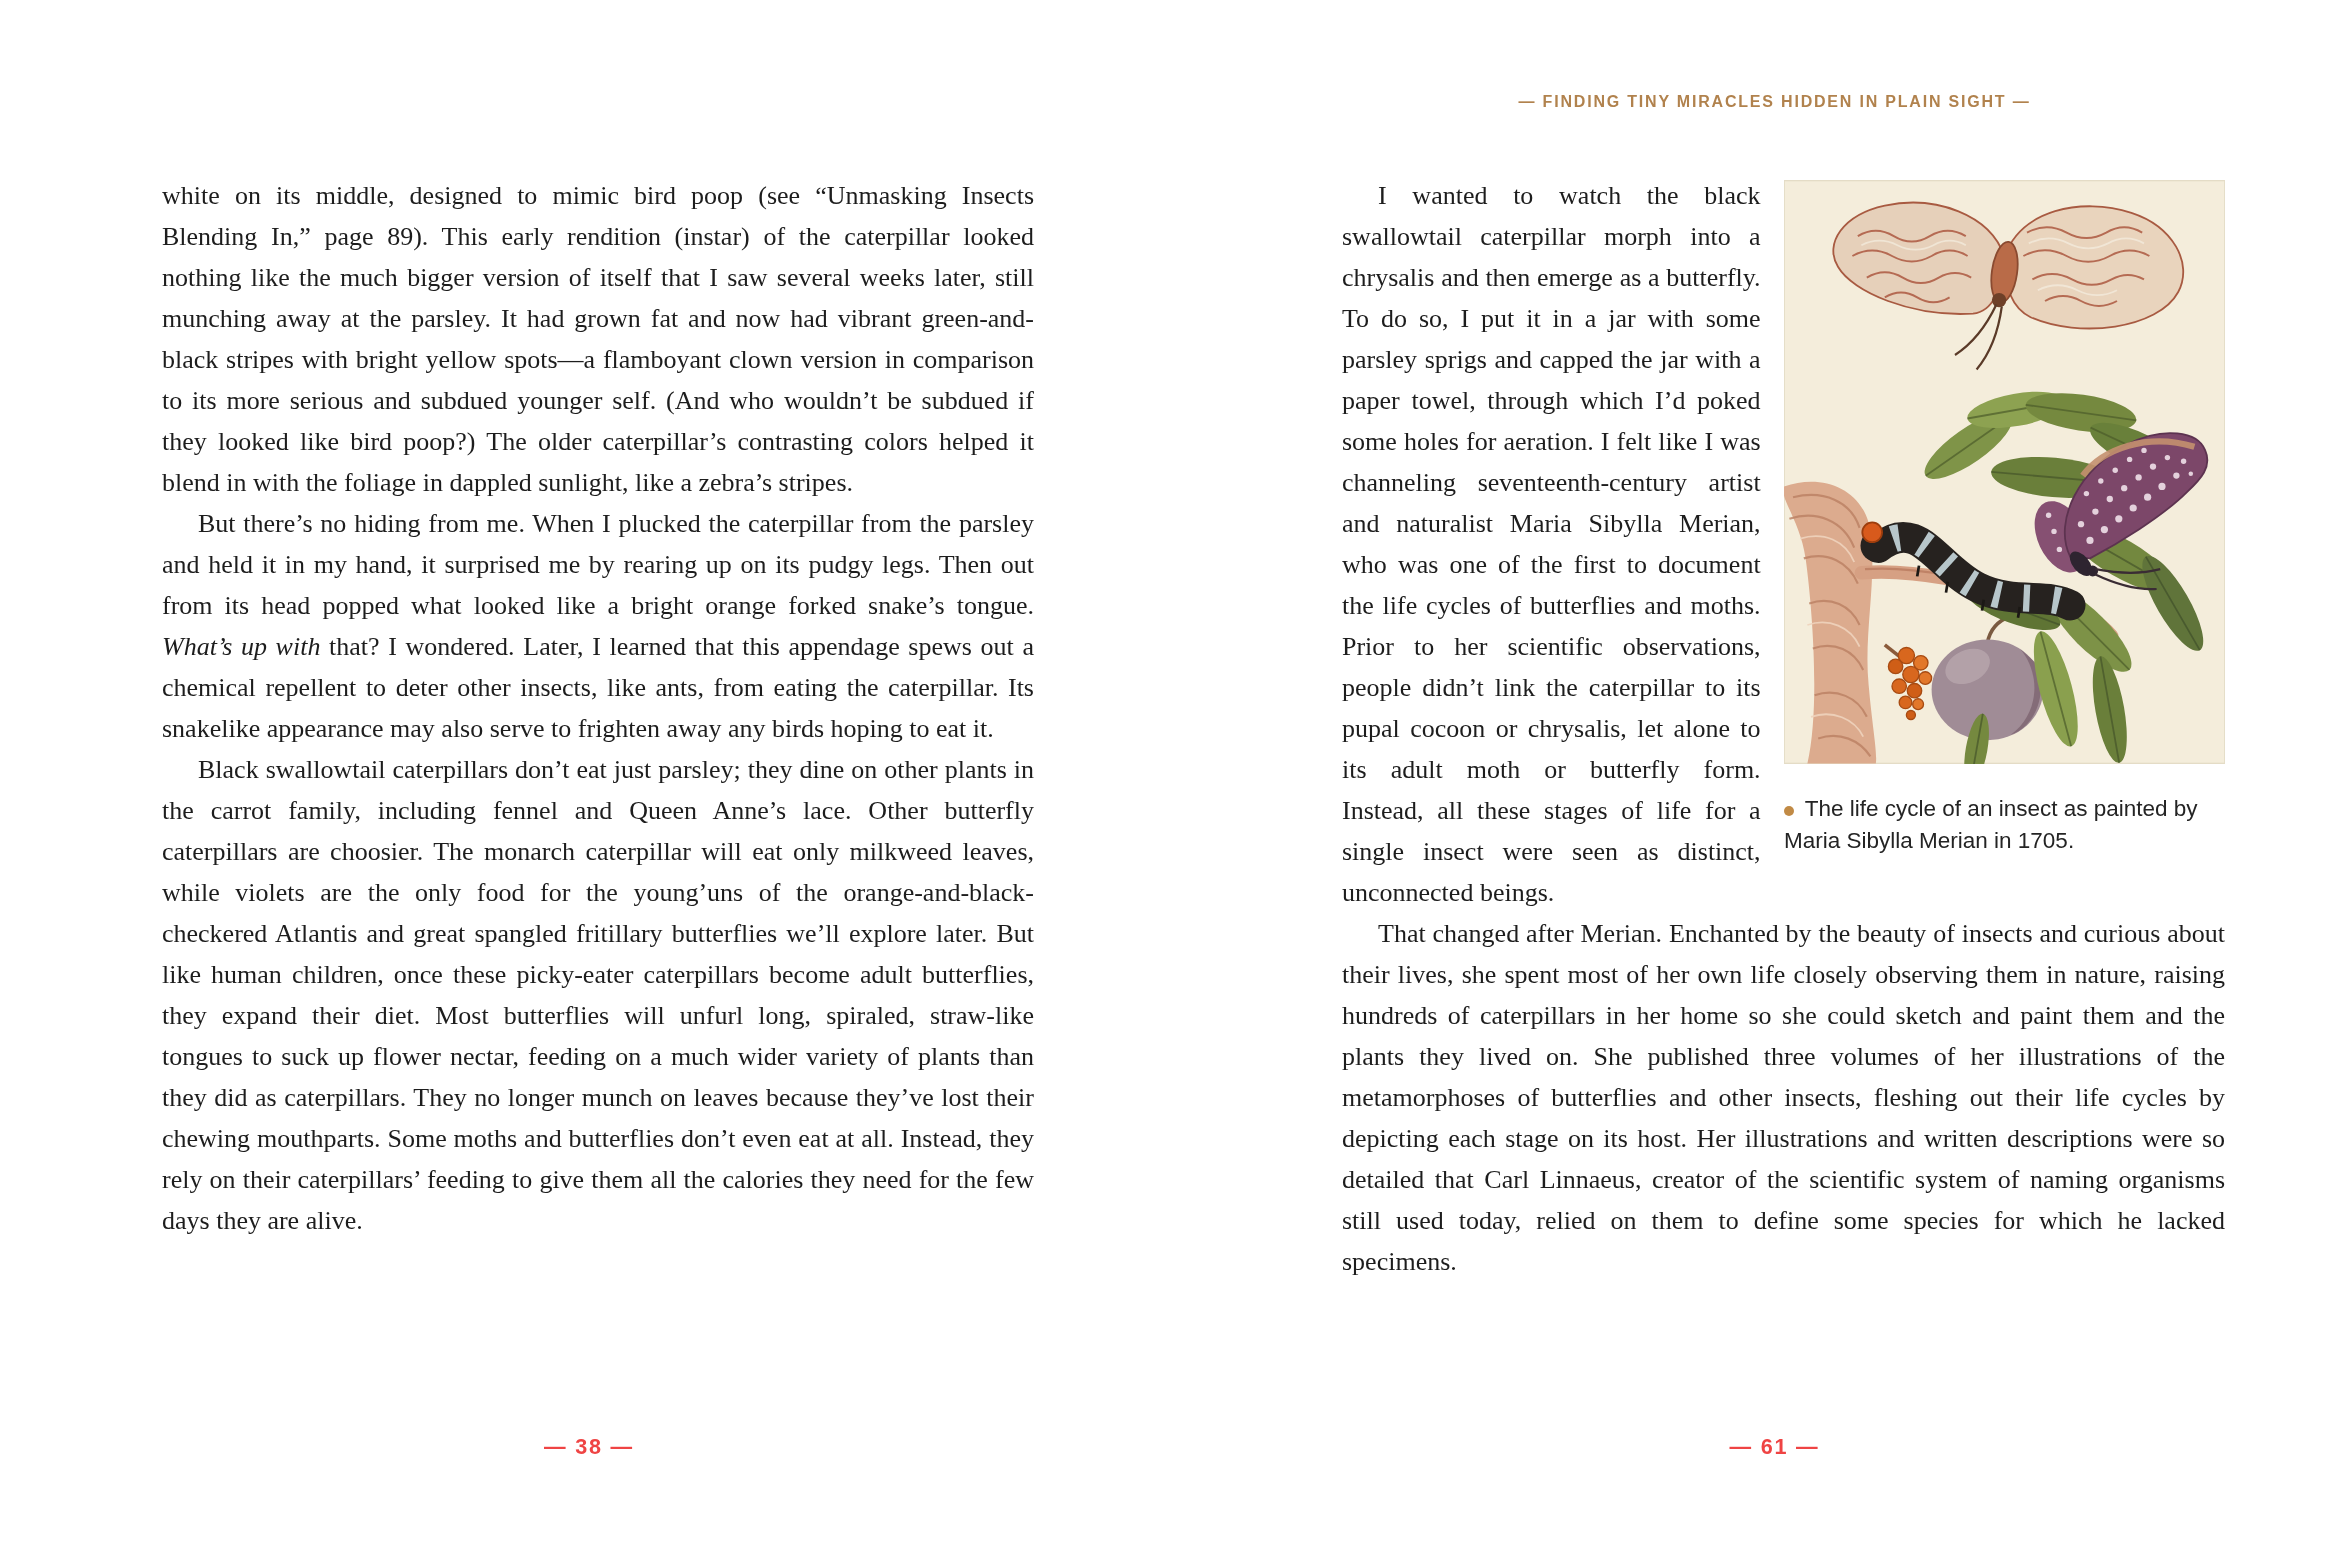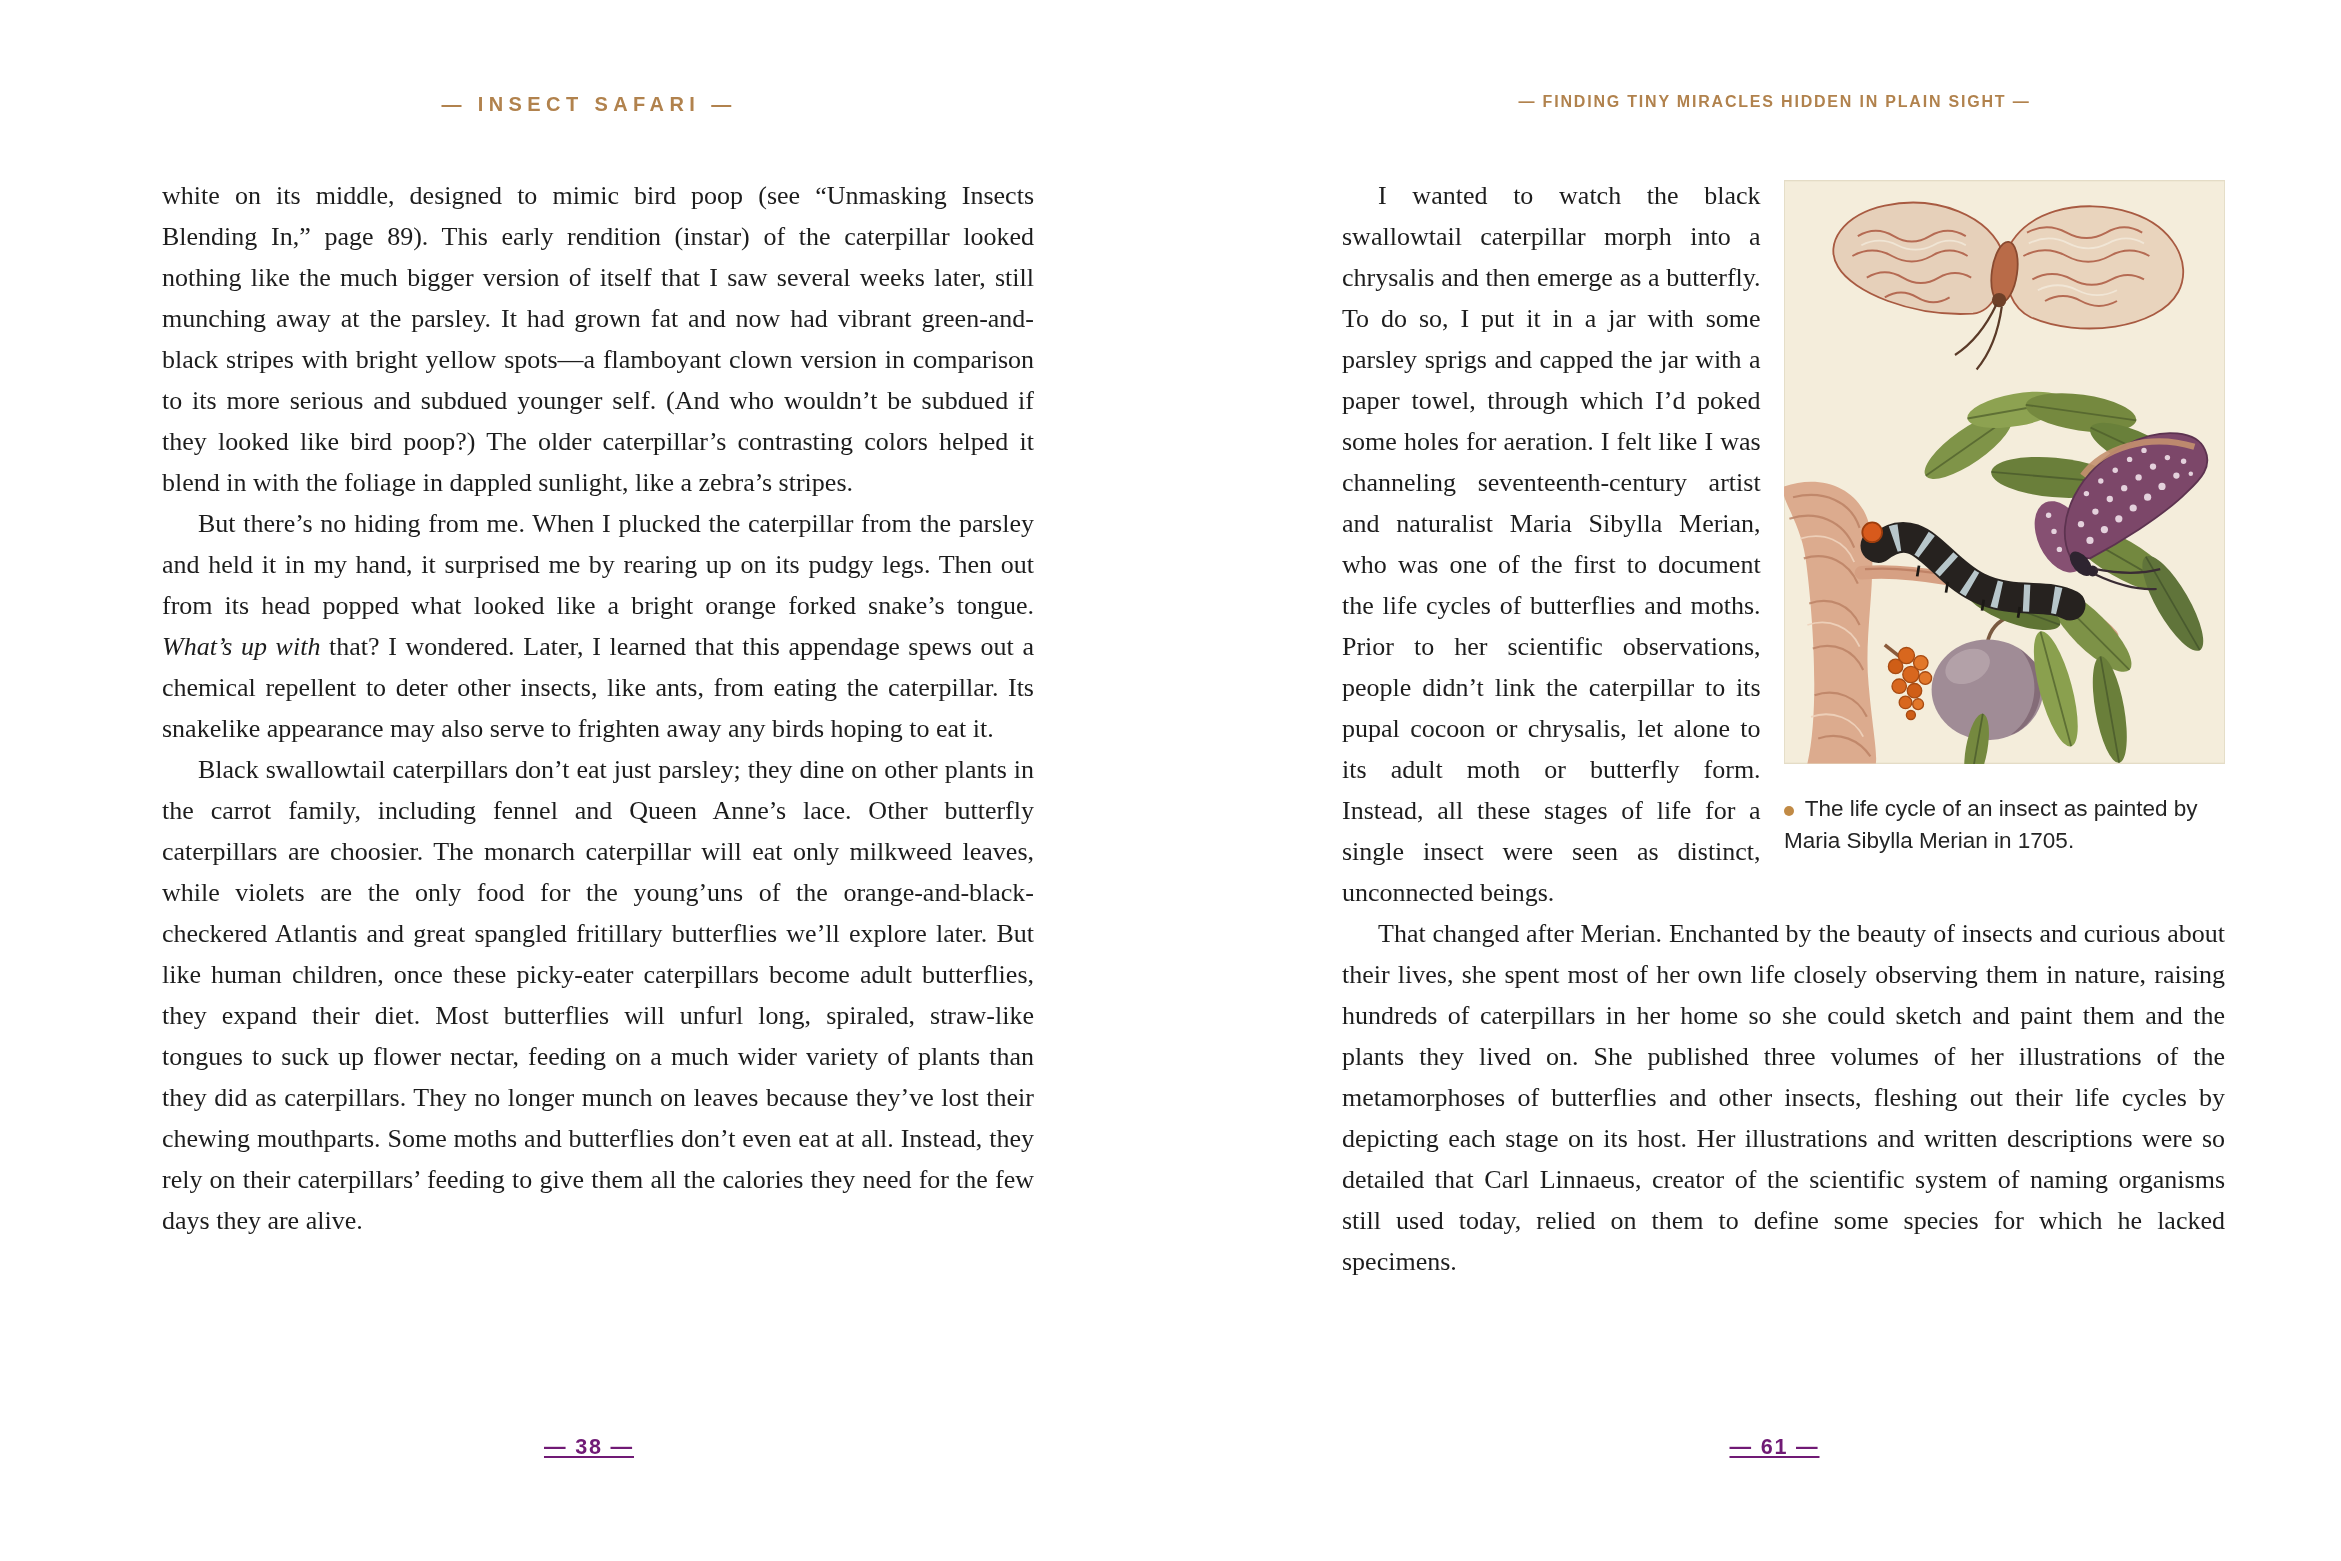--- a/index.html
+++ b/index.html
@@ -38,31 +38,30 @@
     font-size:22.5px; line-height:32px; color:#242424;
     text-align:left; text-indent:0;
   }
   .bullet {
     display:inline-block; width:10px; height:10px; border-radius:50%;
     background:#c18a45; margin-right:10.8px;
   }
   .pageno {
     position:absolute; top:1434px; text-align:center;
     font-family:"Liberation Sans", sans-serif; font-weight:bold;
-    font-size:21.6px; letter-spacing:1.8px; color:#701a75;text-decoration:underline;
+    font-size:21.6px; letter-spacing:1.8px; color:#ef4444;
   }
   .pageno.left  { left:144px;  width:890px; }
   .pageno.right { left:1324px; width:901px; }
 </style>
 </head>
 <body>
 
 <div class="spread">
 
-  <div class="running-head left">— INSECT SAFARI —</div>
   <div class="running-head right">— FINDING TINY MIRACLES HIDDEN IN PLAIN SIGHT —</div>
 
   <div class="body-text left">
     <div>
         <p class="para"><span>white on its middle, designed to mimic bird poop (see “Unmasking Insects Blending In,” page 89). This early rendition (instar) of the caterpillar looked nothing like the much bigger version of itself that I saw several weeks later, still munching away at the parsley. It had grown fat and now had vibrant green-and-black stripes with bright yellow spots—a flamboyant clown version in comparison to its more serious and subdued younger self. (And who wouldn’t be subdued if they looked like bird poop?) The older caterpillar’s contrasting colors helped it blend in with the foliage in dappled sunlight, like a zebra’s stripes.</span></p>
         <p class="para indent"><span>But there’s no hiding from me. When I plucked the caterpillar from the parsley and held it in my hand, it surprised me by rearing up on its pudgy legs. Then out from its head popped what looked like a bright orange forked snake’s tongue. </span><em>What’s up with</em><span> that? I wondered. Later, I learned that this appendage spews out a chemical repellent to deter other insects, like ants, from eating the caterpillar. Its snakelike appearance may also serve to frighten away any birds hoping to eat it.</span></p>
         <p class="para indent"><span>Black swallowtail caterpillars don’t eat just parsley; they dine on other plants in the carrot family, including fennel and Queen Anne’s lace. Other butterfly caterpillars are choosier. The monarch caterpillar will eat only milkweed leaves, while violets are the only food for the young’uns of the orange-and-black-checkered Atlantis and great spangled fritillary butterflies we’ll explore later. But like human children, once these picky-eater caterpillars become adult butterflies, they expand their diet. Most butterflies will unfurl long, spiraled, straw-like tongues to suck up flower nectar, feeding on a much wider variety of plants than they did as caterpillars. They no longer munch on leaves because they’ve lost their chewing mouthparts. Some moths and butterflies don’t even eat at all. Instead, they rely on their caterpillars’ feeding to give them all the calories they need for the few days they are alive.</span></p>
       </div>
   </div>
 

